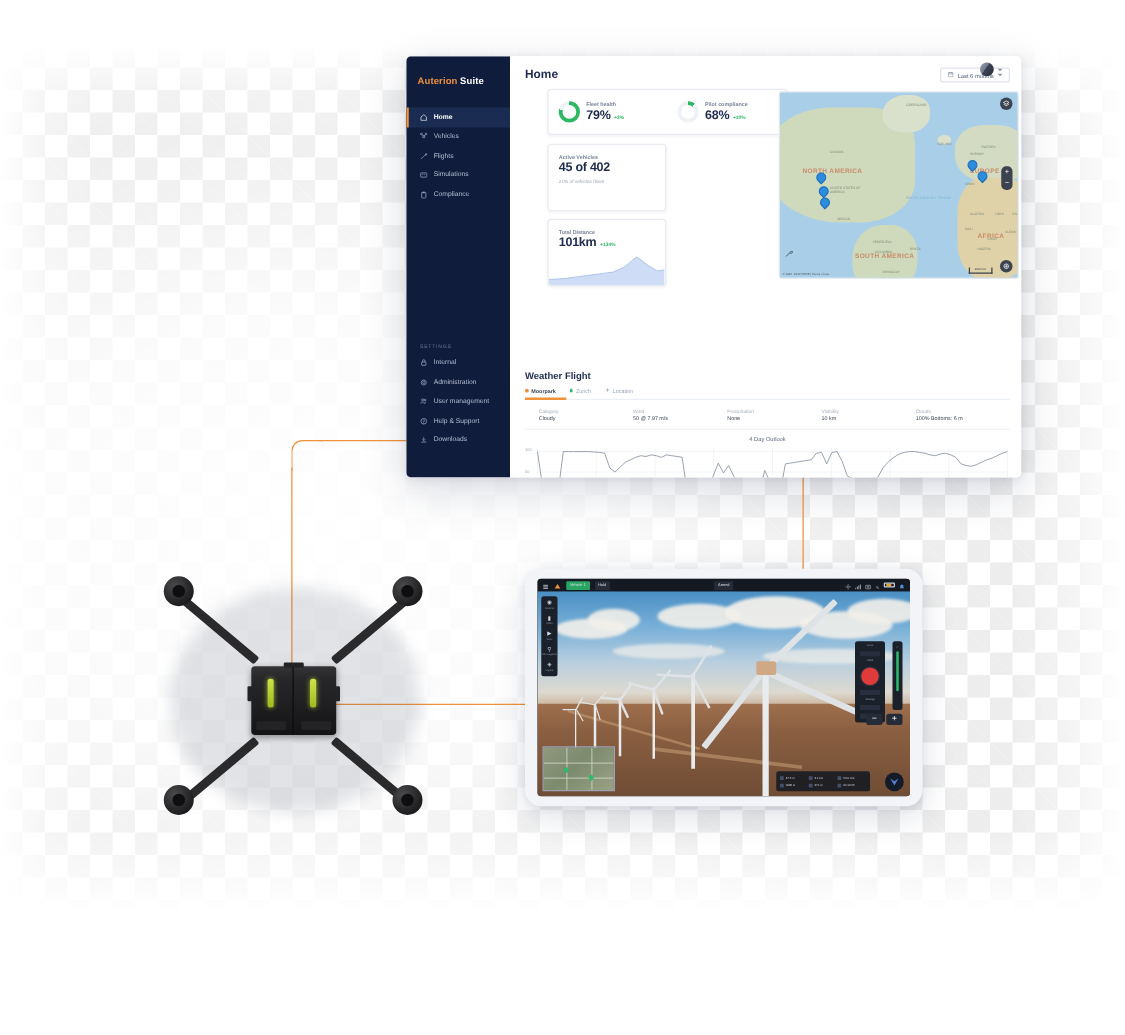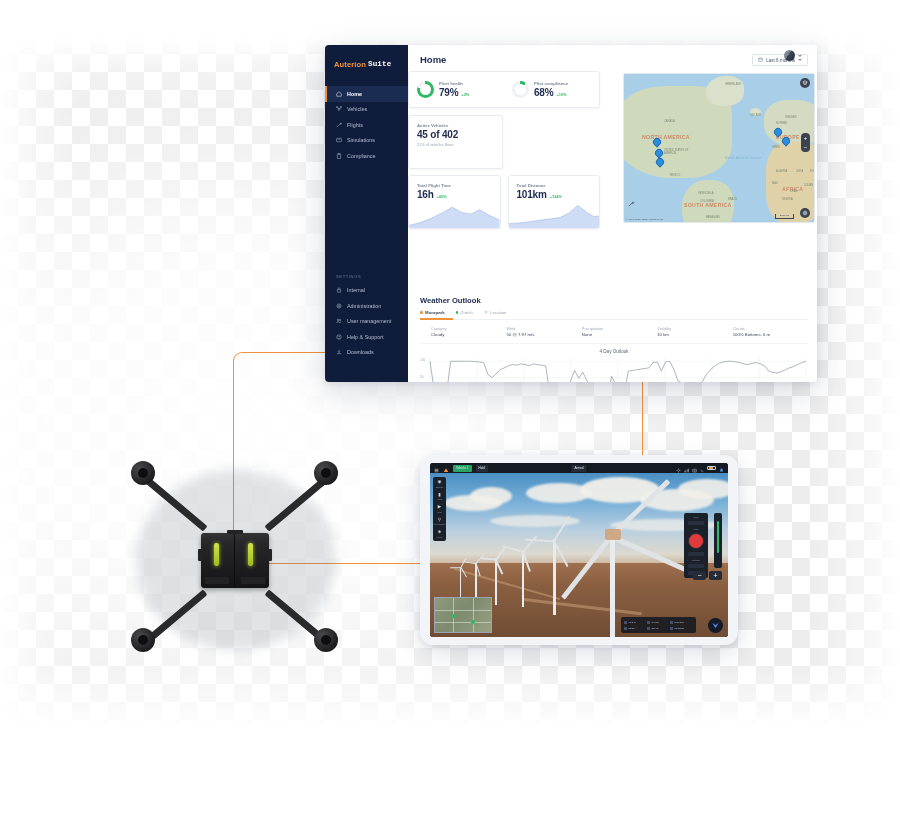--- a/index.html
+++ b/index.html
@@ -50,21 +50,21 @@
   }
   #sidebar{
     position:absolute;left:0;top:0;width:83px;height:337px;
     background:#101c3c;color:#c9d2e4;
   }
   .brand{
     height:22px;display:flex;align-items:center;gap:2px;
     padding:8px 0 0 9px;font-size:7.6px;font-weight:bold;letter-spacing:.1px;
   }
   .brand .b1{color:#f0913b;}
-  .brand .b2{color:#ffffff;font-family:Liberation Mono, monospace;}
+  .brand .b2{color:#ffffff;}
   .nav{margin-top:11px;}
   .nav-item{
     display:flex;align-items:center;gap:5px;height:15.5px;
     padding-left:11px;font-size:5.4px;color:#b4bdd2;position:relative;
   }
   .nav-item.active{background:#1b2c52;color:#ffffff;font-weight:bold;}
   .nav-item.active:before{
     content:"";position:absolute;left:0;top:0;width:1.8px;height:15.5px;background:#f0913b;
   }
   .nav-item svg{width:6px;height:6px;display:block;flex:none;opacity:.85;}
@@ -89,21 +89,21 @@
   #avatar-wrap{
     position:absolute;right:9px;top:-27px;display:flex;align-items:center;gap:3px;
   }
   #avatar{
     width:11px;height:11px;border-radius:50%;
     background:linear-gradient(125deg,#9aa3b4 0%,#6f778a 42%,#3b4253 43%,#2a2f3c 100%);
   }
   .caret{width:0;height:0;border-left:2.2px solid transparent;border-right:2.2px solid transparent;border-top:2.6px solid #8b93a6;}
 
   
-  #grid{position:absolute;left:0;top:26px;width:192px;}
+  #grid{position:absolute;left:12px;top:26px;width:192px;padding-left:18px;}
   .card{
     background:#fff;border:1px solid #e8ebf1;border-radius:3px;
     box-shadow:0 1px 2px rgba(30,42,80,.05);
     margin-bottom:6.5px;position:relative;overflow:hidden;
   }
   #card-health{height:35px;display:flex;}
   .donut-cell{width:50%;display:flex;align-items:center;gap:5px;padding-left:8px;box-sizing:border-box;}
   .donut{width:17px;height:17px;border-radius:50%;flex:none;}
   .donut-green{background:conic-gradient(#2fb864 0 79%, #eef1f6 79% 100%);}
   .donut-blue{background:conic-gradient(#2fb864 0 11%, #eef1f6 11% 100%);}
@@ -454,33 +454,20 @@
 
       <div class="row2">
         <div class="card half-card">
           <div class="metric-label">Active Vehicles</div>
           <div class="metric-value">45 of 402</div>
           <div class="sub-note">21% of vehicles flown</div>
         </div>
       </div>
 
       <div class="row2">
-        <div class="card half-card">
-          <div class="metric-label">Total Flight Time</div>
-          <div class="metric-row">
-            <span class="metric-value">16h</span>
-            <span class="delta up">+60%</span>
-          </div>
-          <div class="spark">
-            <svg viewBox="0 0 100 30" preserveAspectRatio="none">
-              <path d="M0,27 L12,24 L24,19 L36,13 L48,6 L58,12 L68,14 L78,9 L88,15 L100,21 L100,30 L0,30 Z" fill="#cfdcf5"></path>
-              <path d="M0,27 L12,24 L24,19 L36,13 L48,6 L58,12 L68,14 L78,9 L88,15 L100,21" fill="none" stroke="#a9c0e8" stroke-width=".8"></path>
-            </svg>
-          </div>
-        </div>
         <div class="card half-card">
           <div class="metric-label">Total Distance</div>
           <div class="metric-row">
             <span class="metric-value">101km</span>
             <span class="delta up">+134%</span>
           </div>
           <div class="spark">
             <svg viewBox="0 0 100 30" preserveAspectRatio="none">
               <path d="M0,25 L14,24 L28,22 L42,20 L56,18 L66,13 L76,4 L86,12 L94,17 L100,16 L100,30 L0,30 Z" fill="#cfdcf5"></path>
               <path d="M0,25 L14,24 L28,22 L42,20 L56,18 L66,13 L76,4 L86,12 L94,17 L100,16" fill="none" stroke="#a9c0e8" stroke-width=".8"></path>
@@ -549,21 +536,21 @@
       <div style="position:absolute;left:4px;bottom:11px;">
         <svg viewBox="0 0 16 16" width="7" height="7" fill="none" stroke="#3c4350" stroke-width="1.6">
             <path d="M2 14l7-7M9 7l3-3 2 2-3 3z"></path>
           </svg>
       </div>
       <div id="map-attr">© 1987–2020 HERE | Terms of use</div>
       <div id="map-scale">2000 km</div>
     </div>
 
     <div id="weather">
-      <div id="weather-title">Weather Outlook</div>
+      <div id="weather-title">Weather Flight</div>
       <div id="wtabs">
         <div class="wtab active">
           <span class="dot orange"></span>
           <span>Moorpark</span>
         </div>
         <div class="wtab">
           <span class="dot green"></span>
           <span>Zurich</span>
         </div>
         <div class="wtab">

